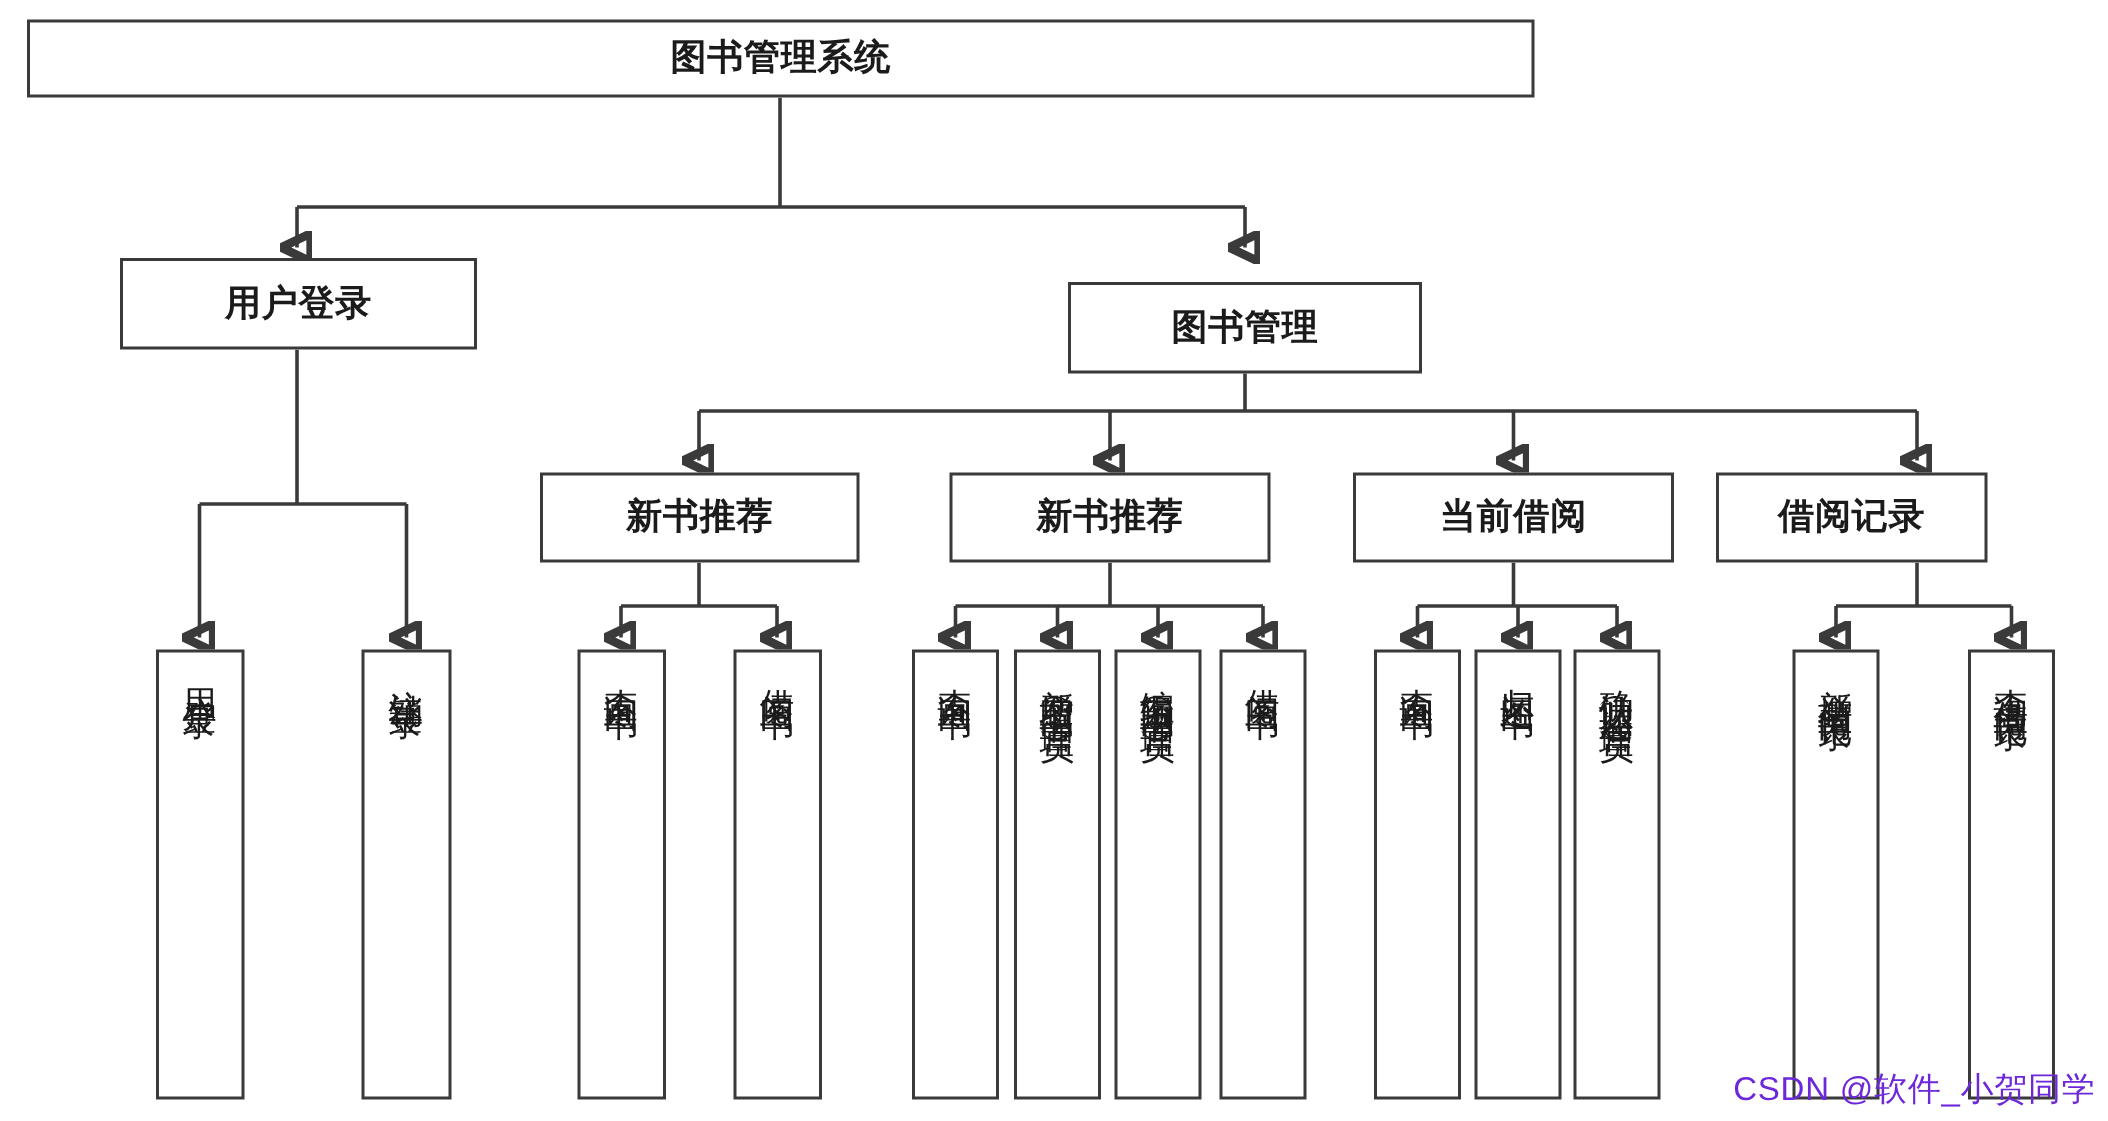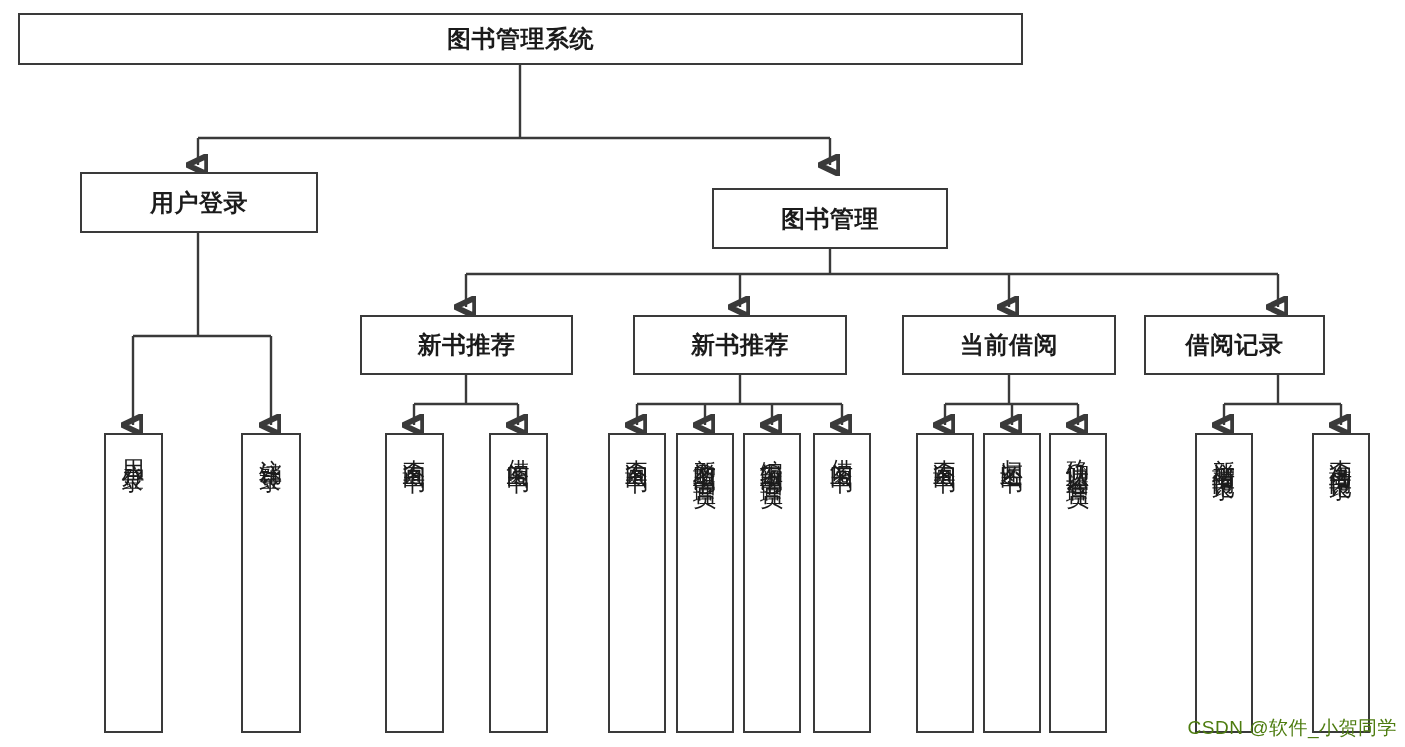--- a/index.html
+++ b/index.html
@@ -61,22 +61,22 @@
   }
   svg.links path, svg.links line {
     stroke: #3a3a3a;
     stroke-width: 2.4;
     fill: none;
   }
   .watermark {
     position: absolute;
     right: 8px;
     bottom: 6px;
-    font-size: 19px;
-    color: #4d7c0f;
+    font-size: 22px;
+    color: #6d28d9;
     white-space: nowrap;
     letter-spacing: 0.5px;
   }
 </style>
 </head>
 <body>
 
 <div id="canvas">
 
   <svg class="links" viewBox="0 0 1405 747">

